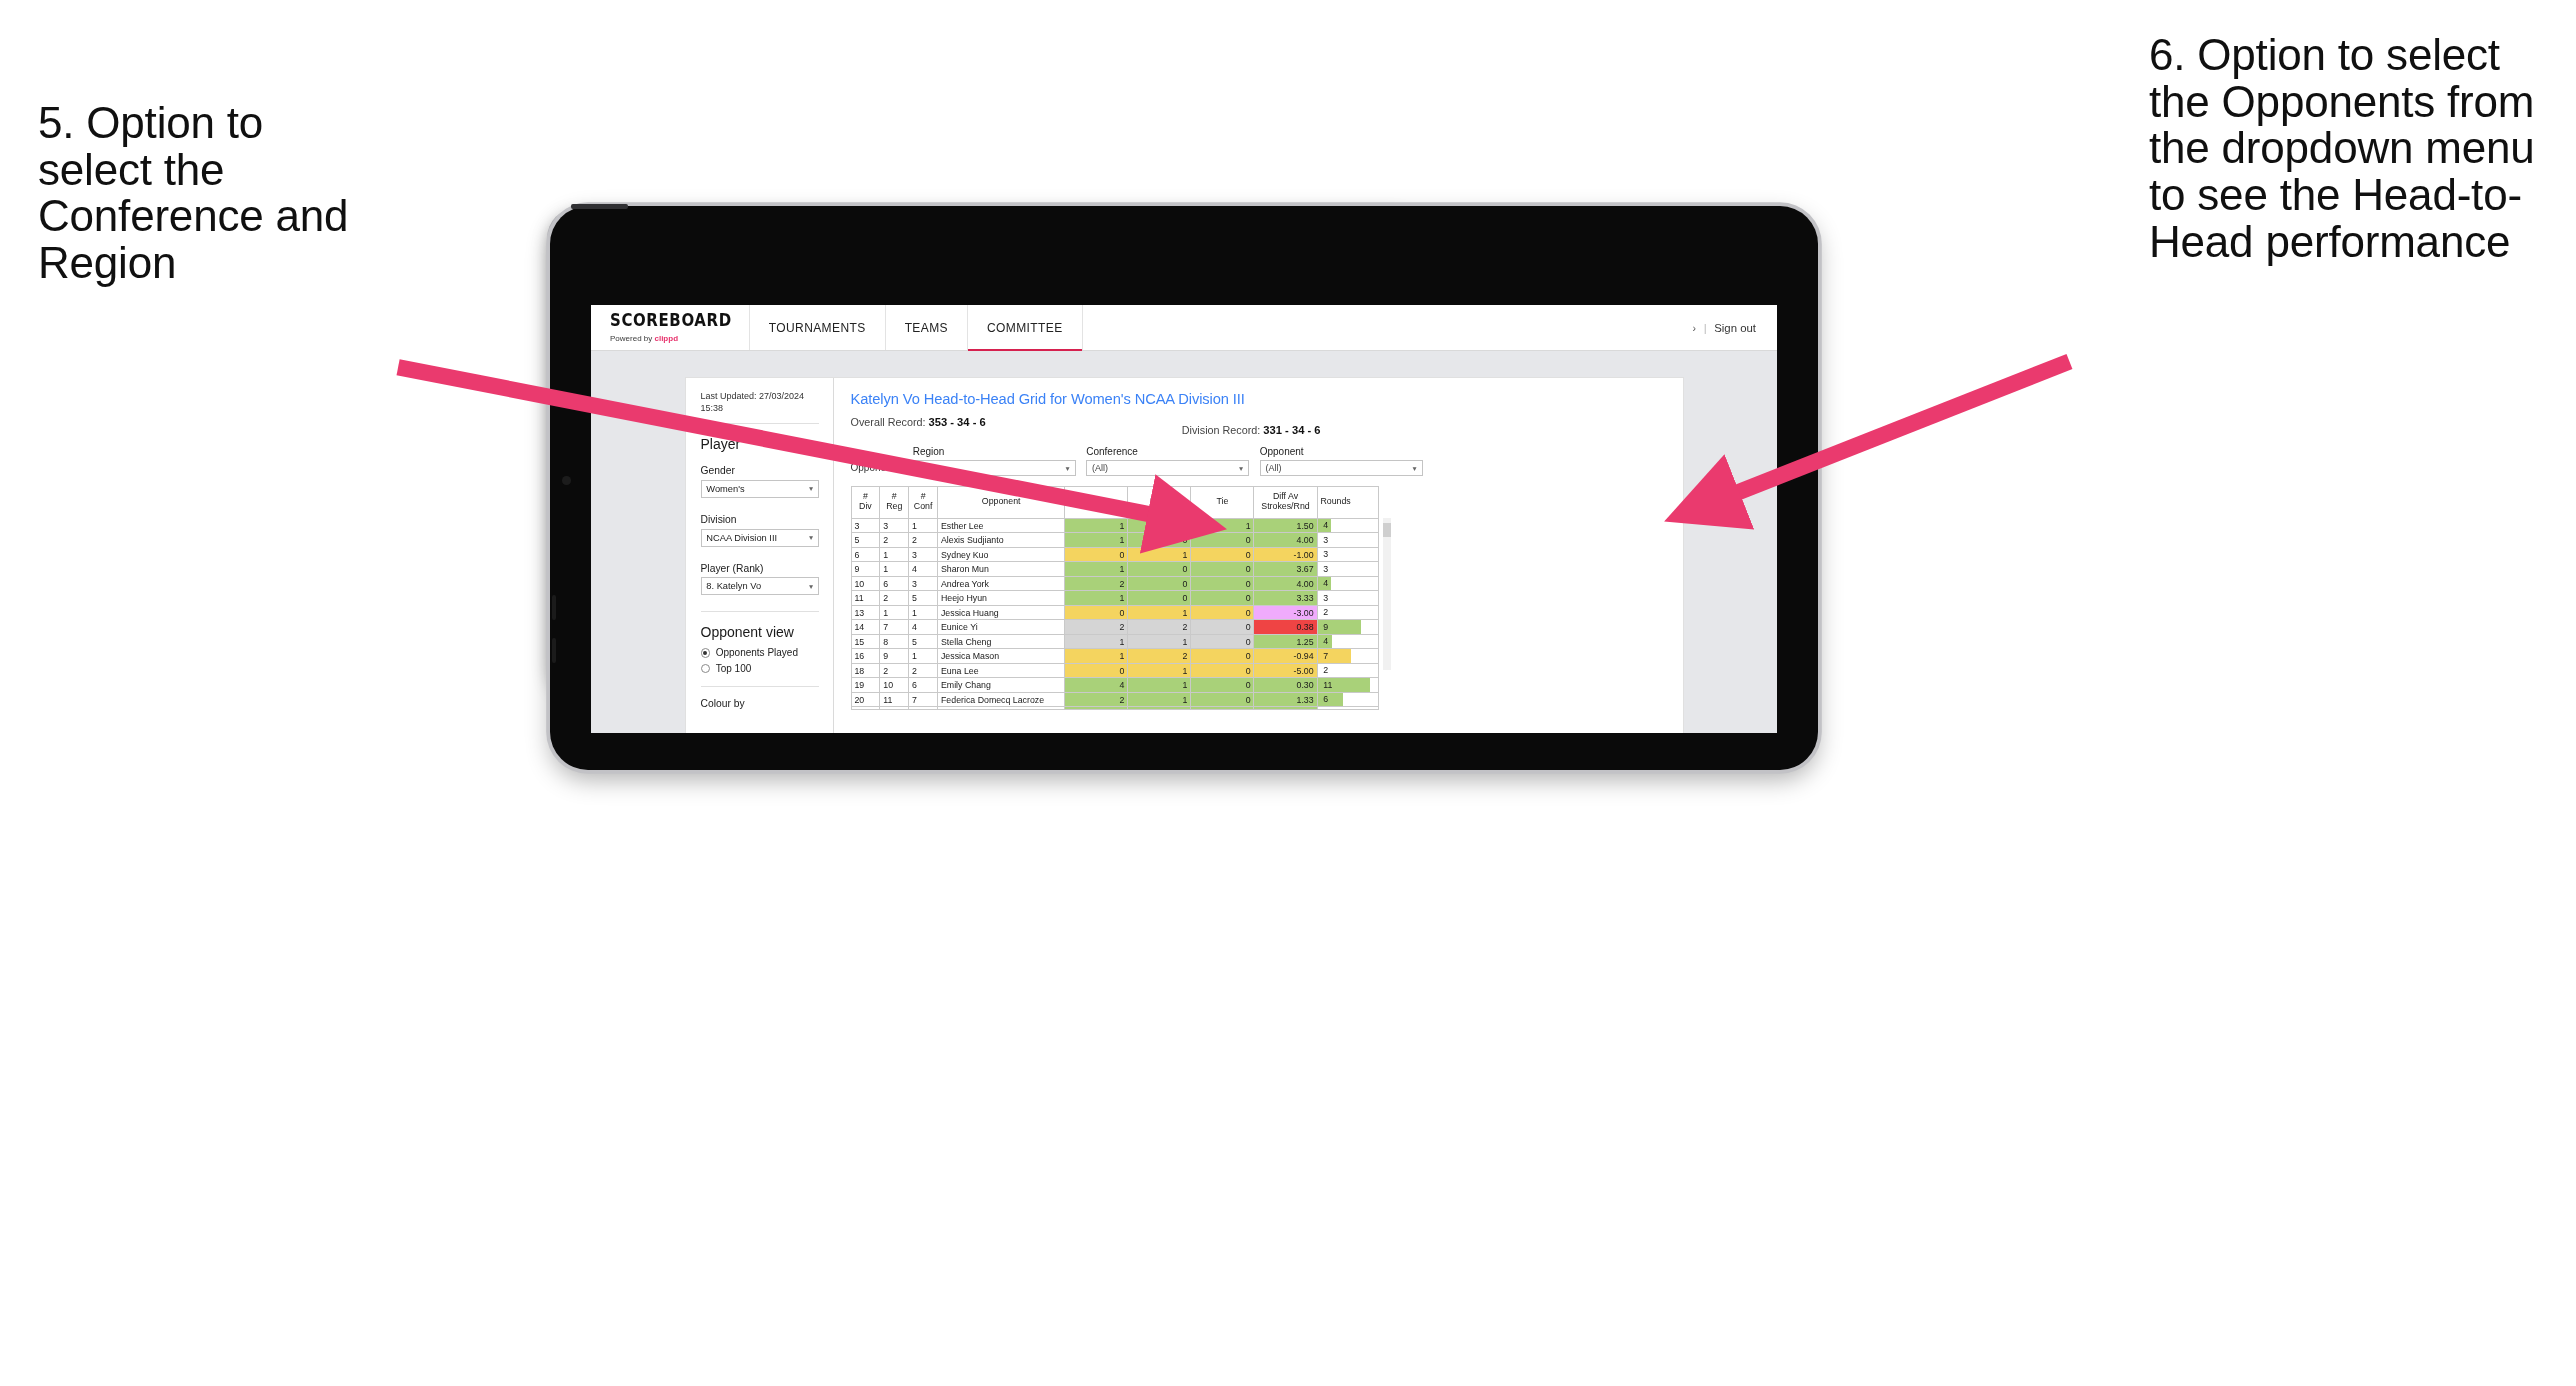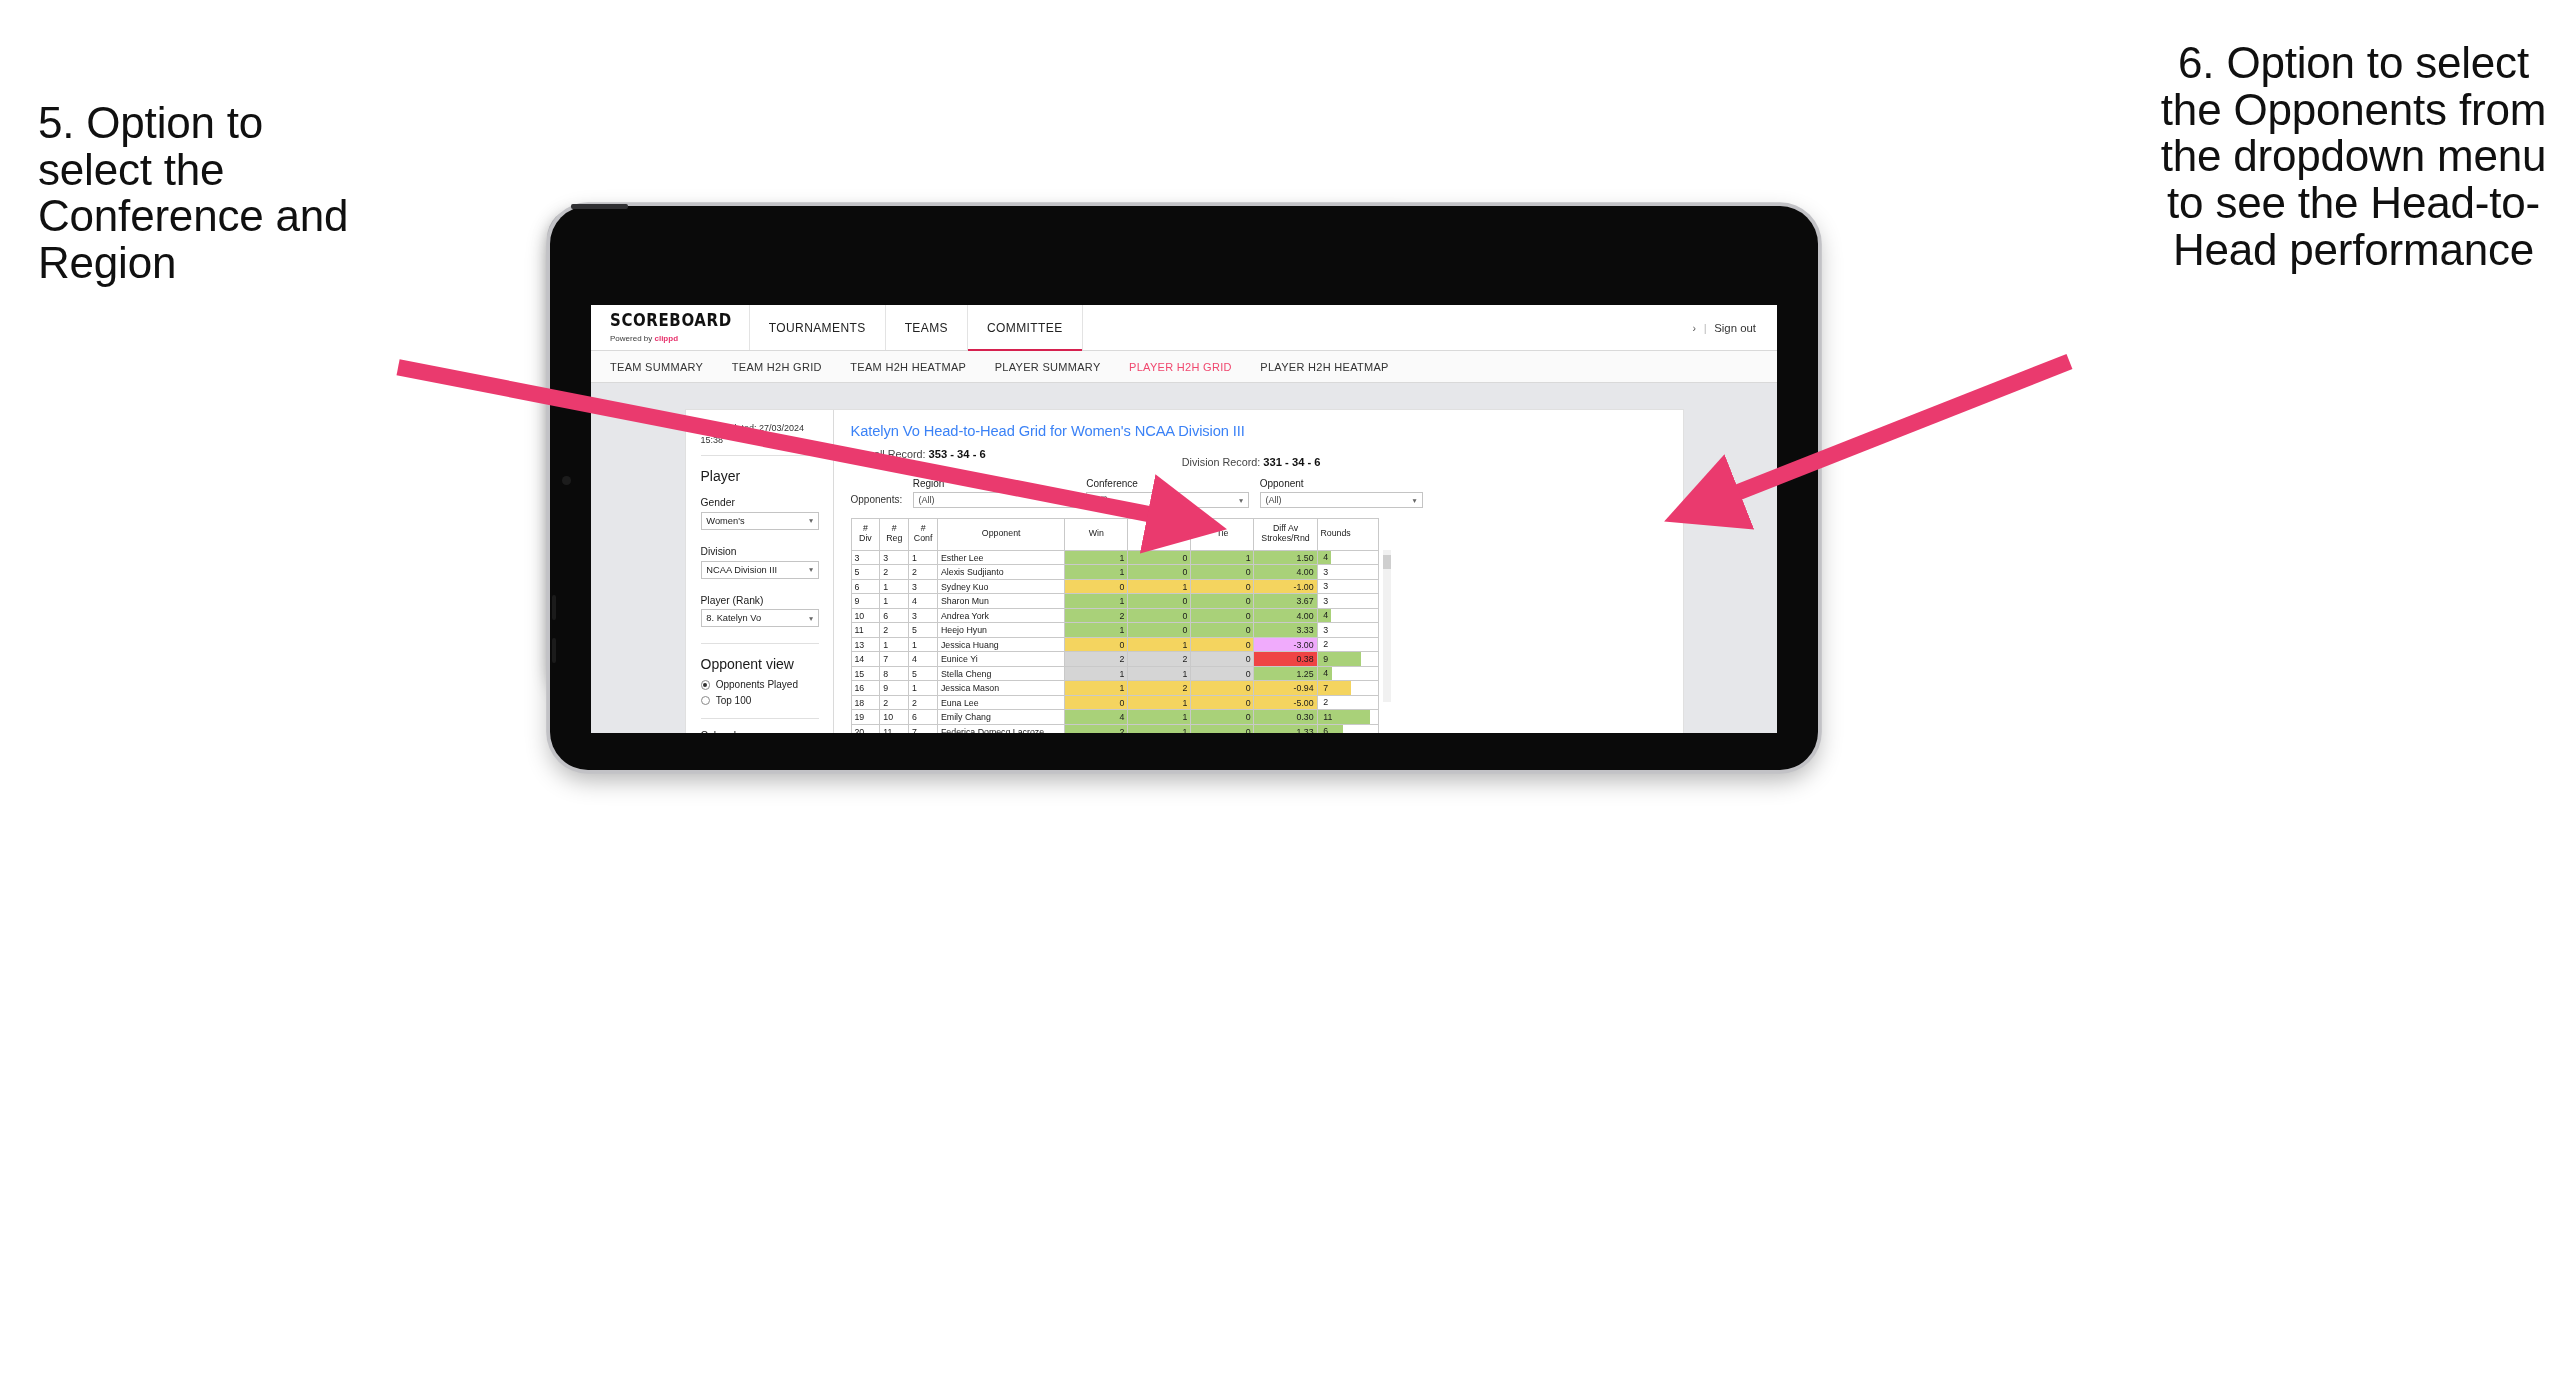--- a/index.html
+++ b/index.html
@@ -13,21 +13,21 @@
   
   .annot {
     position:absolute;
     color:#101010;
     font-size:44px;
     line-height:1.06;
     font-family:"Liberation Sans", sans-serif;
     letter-spacing:-0.2px;
   }
   #annot-left  { left:38px;  top:100px; width:333px; }
-  #annot-right { left:2149px; top:40px;  width:409px;text-align:center; }
+  #annot-right { left:2149px; top:32px;  width:409px; }
 
   .arrow-svg { position:absolute; left:0; top:0; width:2576px; height:1386px; pointer-events:none; }
 
   .tablet-shell {
     position:absolute;
     left:550px; top:211px;
     width:869px; height:479px;
     background:#0c0c0c;
     border-radius:27px;
     box-shadow:0 0 0 2.9px #b9b9bd, 0 5.7px 17px rgba(0,0,0,.35);
@@ -237,28 +237,20 @@
       <div class="topnav-item">TEAMS</div>
       <div class="topnav-item active">COMMITTEE</div>
     </div>
     <div class="topbar-right">
       <span class="chev">›</span>
       <span class="sep">|</span>
       <span class="signout">Sign out</span>
     </div>
   </div>
 
-  <div class="subnav">
-    <div class="subnav-item">TEAM SUMMARY</div>
-    <div class="subnav-item">TEAM H2H GRID</div>
-    <div class="subnav-item">TEAM H2H HEATMAP</div>
-    <div class="subnav-item">PLAYER SUMMARY</div>
-    <div class="subnav-item active">PLAYER H2H GRID</div>
-    <div class="subnav-item">PLAYER H2H HEATMAP</div>
-  </div>
 
   <div class="viz-area">
     <div class="viz-card">
 
       <div class="filter-pane">
         <div class="last-updated">Last Updated: 27/03/2024 15:38</div>
         <div class="pane-rule"></div>
         <div class="pane-h">Player</div>
 
         <div class="field-label">Gender</div>

